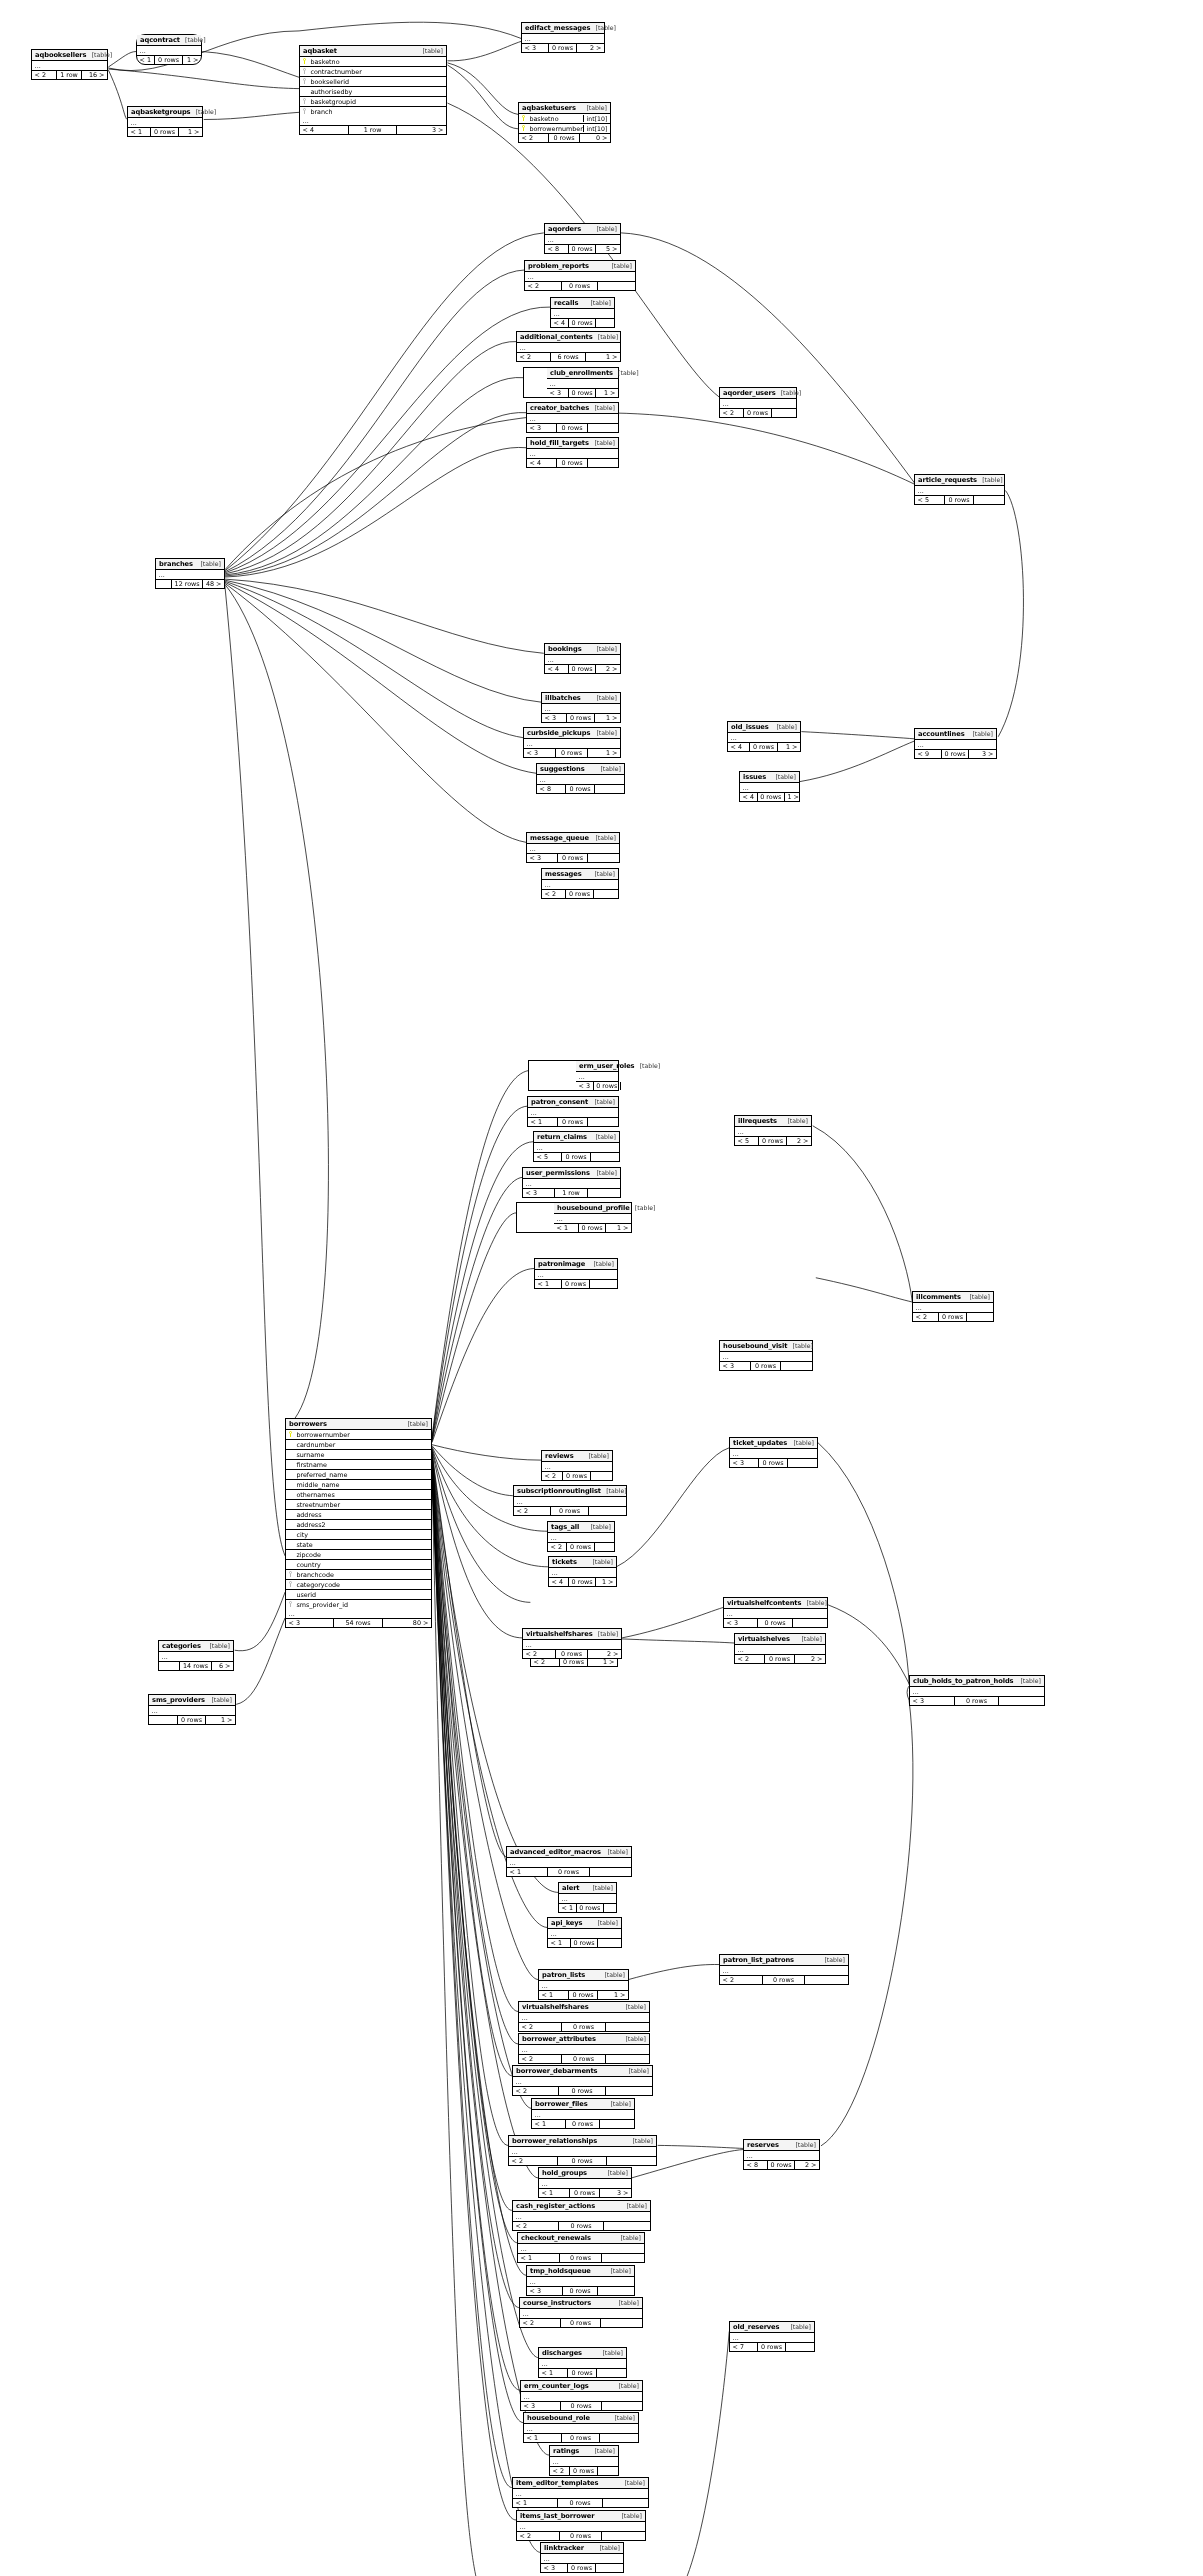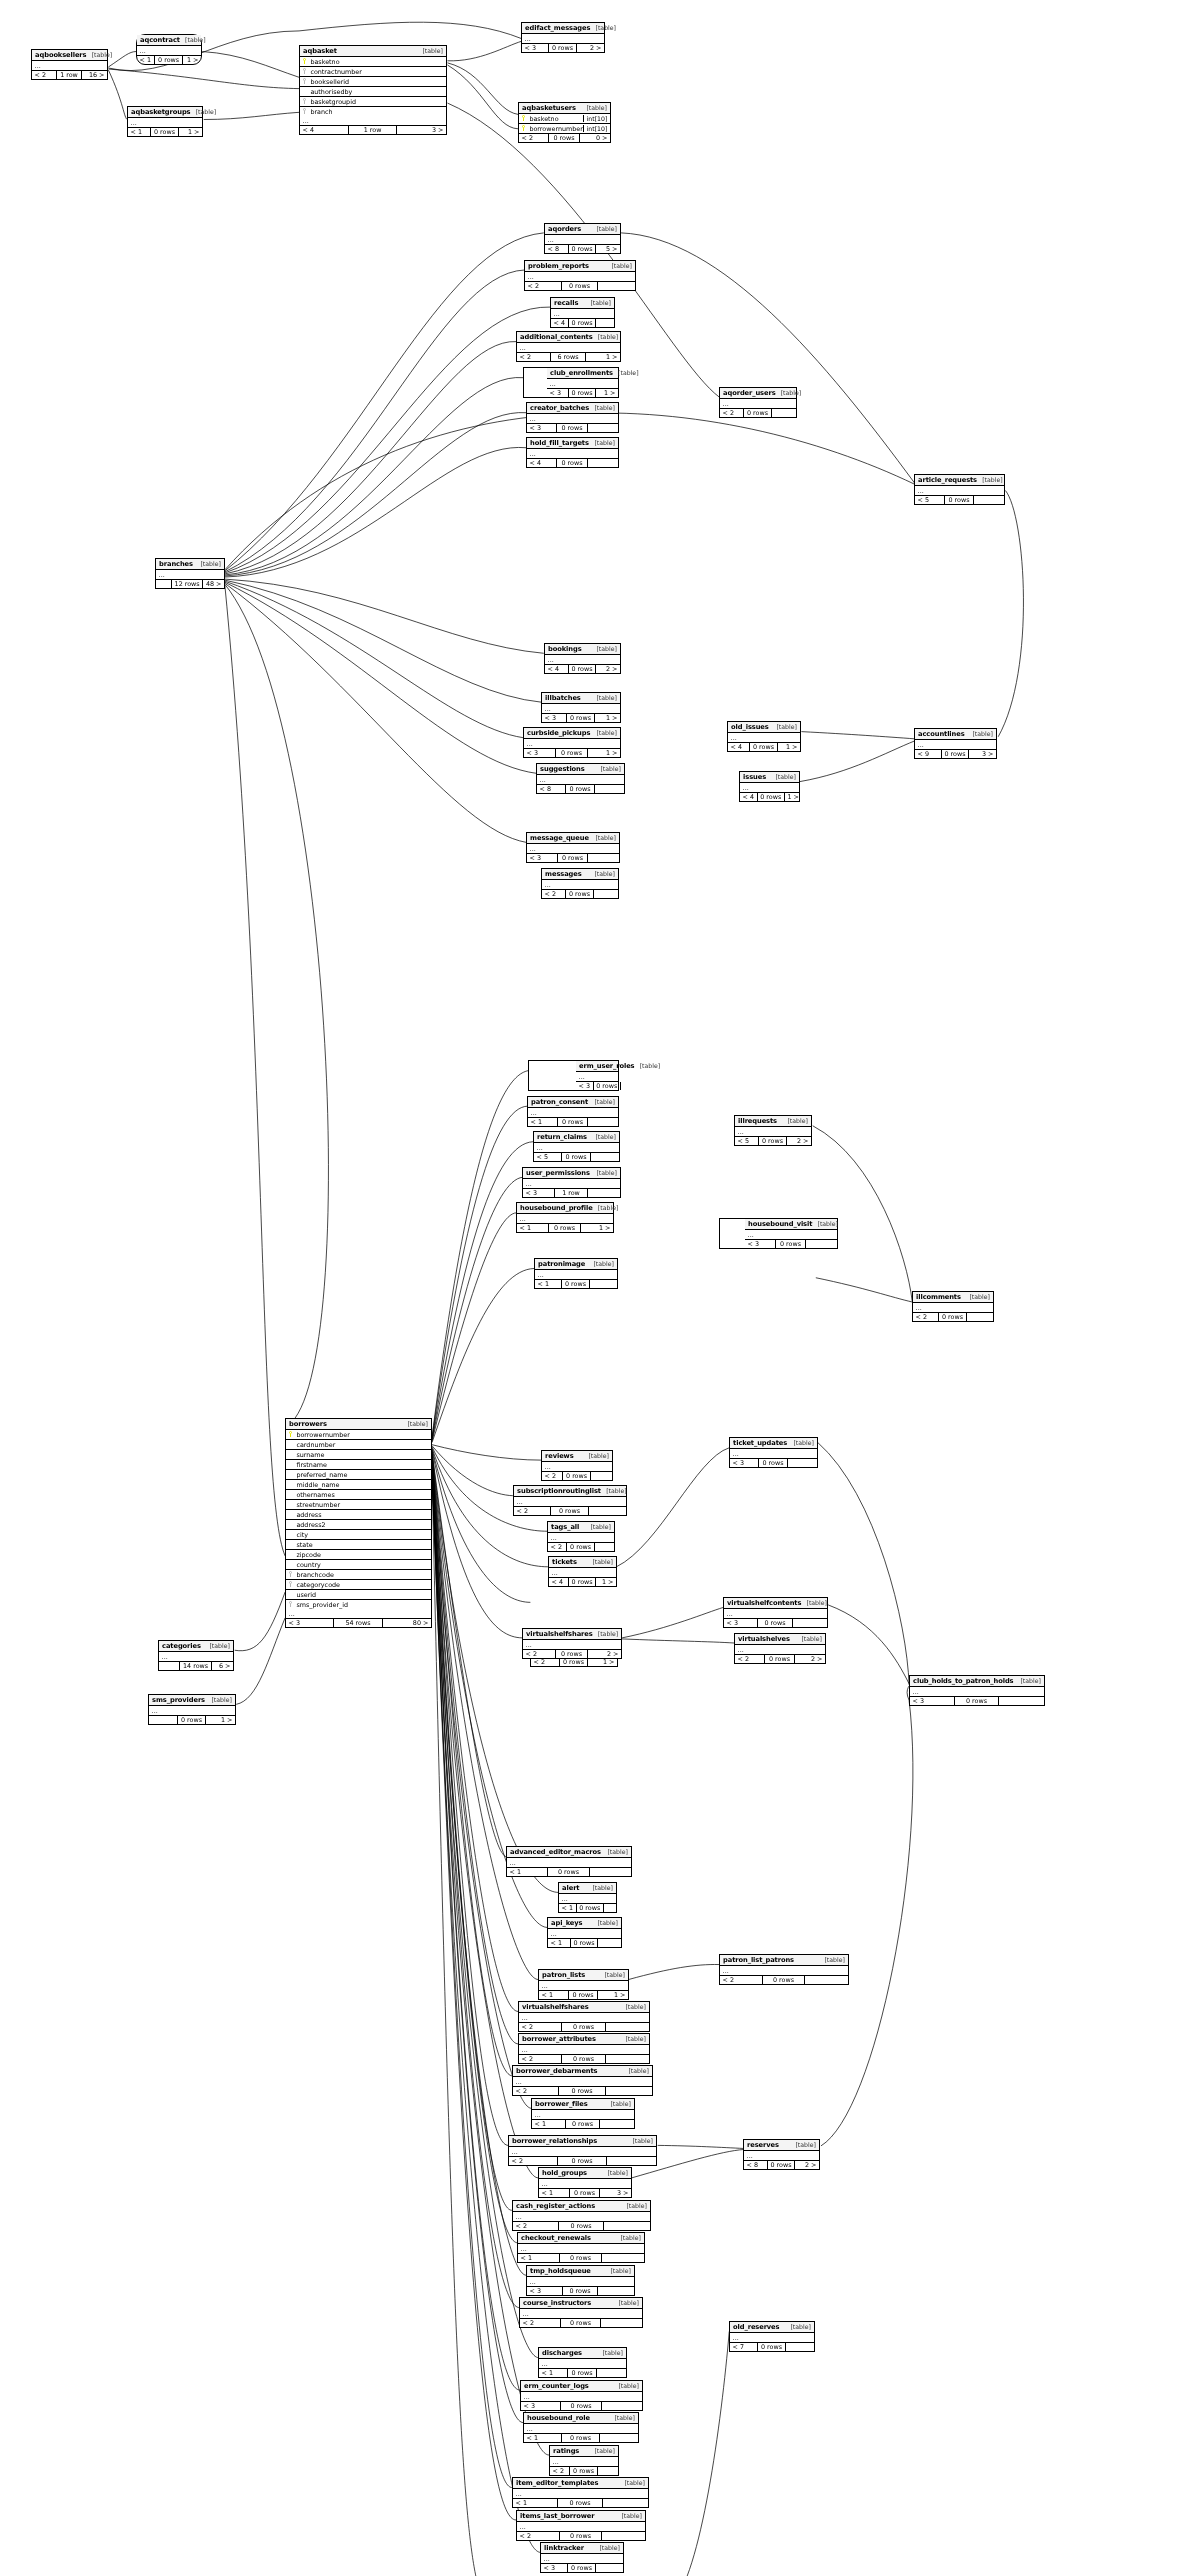--- a/index.html
+++ b/index.html
@@ -500,21 +500,21 @@
         <span class="tname">user_permissions</span>
         <span class="ttag">[table]</span>
       </div>
       <div class="ellip">...</div>
       <div class="foot">
         <div class="lf">&lt; 3</div>
         <div class="mid">1 row</div>
         <div></div>
       </div>
     </div>
-    <div class="tbl" style="left: 516px; top: 1202px; width: 98px;">
+    <div class="tbl" style="left: 516px; top: 1202px; width: 116px; padding-left: 37px;">
       <div class="thead">
         <span class="tname">housebound_profile</span>
         <span class="ttag">[table]</span>
       </div>
       <div class="ellip">...</div>
       <div class="foot">
         <div class="lf">&lt; 1</div>
         <div class="mid">0 rows</div>
         <div>1 &gt;</div>
       </div>
@@ -536,21 +536,21 @@
         <span class="tname">illrequests</span>
         <span class="ttag">[table]</span>
       </div>
       <div class="ellip">...</div>
       <div class="foot">
         <div class="lf">&lt; 5</div>
         <div class="mid">0 rows</div>
         <div>2 &gt;</div>
       </div>
     </div>
-    <div class="tbl" style="left: 719px; top: 1218px; width: 119px; padding-left: 25px;">
+    <div class="tbl" style="left: 719px; top: 1340px; width: 94px;">
       <div class="thead">
         <span class="tname">housebound_visit</span>
         <span class="ttag">[table]</span>
       </div>
       <div class="ellip">...</div>
       <div class="foot">
         <div class="lf">&lt; 3</div>
         <div class="mid">0 rows</div>
         <div></div>
       </div>

